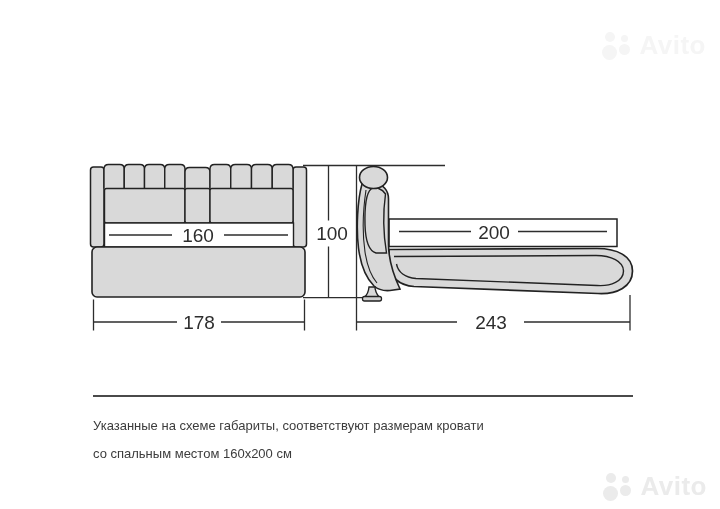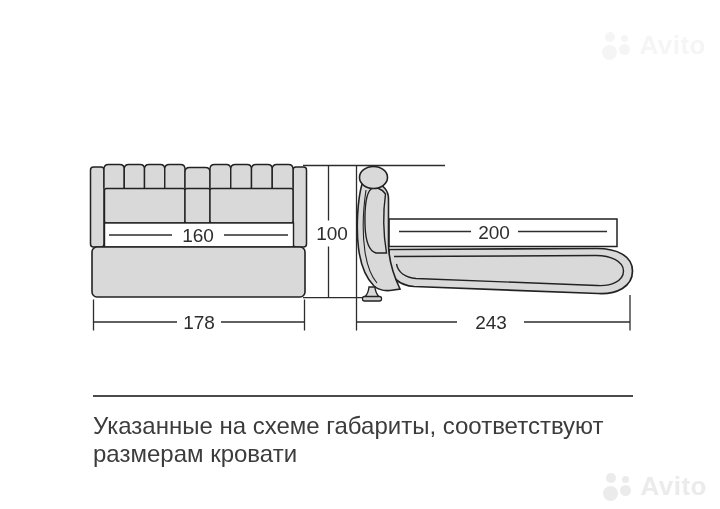--- a/index.html
+++ b/index.html
@@ -18,21 +18,21 @@
   .separator{
     position:absolute;
     left:93px;top:395px;
     width:540px;height:2px;
     background:#4a4a4a;
   }
   .caption{
     position:absolute;
     left:93px;top:412px;
     width:560px;
-    font-size:24px;
+    font-size:13px;
     line-height:28px;
     color:#3c3c3c;
   }
   .watermark{
     position:absolute;
     display:flex;
     align-items:center;
     gap:7px;
   }
   .watermark .logo{position:relative;width:30px;height:30px;}
@@ -150,20 +150,21 @@
     <line x1="356.5" y1="322" x2="457" y2="322"></line>
     <line x1="524" y1="322" x2="630" y2="322"></line>
   </g>
   <text class="dim" x="491" y="329" text-anchor="middle">243</text>
 </svg>
 
 <div class="separator"></div>
 
 <div class="caption">
   <div>Указанные на схеме габариты, соответствуют размерам кровати</div>
+  <div>со спальным местом 160х200 см</div>
 </div>
 
 <div class="watermark bottom">
   <span class="logo">
     <i class="c1"></i>
       <i class="c2"></i>
       <i class="c3"></i>
       <i class="c4"></i>
   </span>
   <span class="wordmark">Avito</span>

